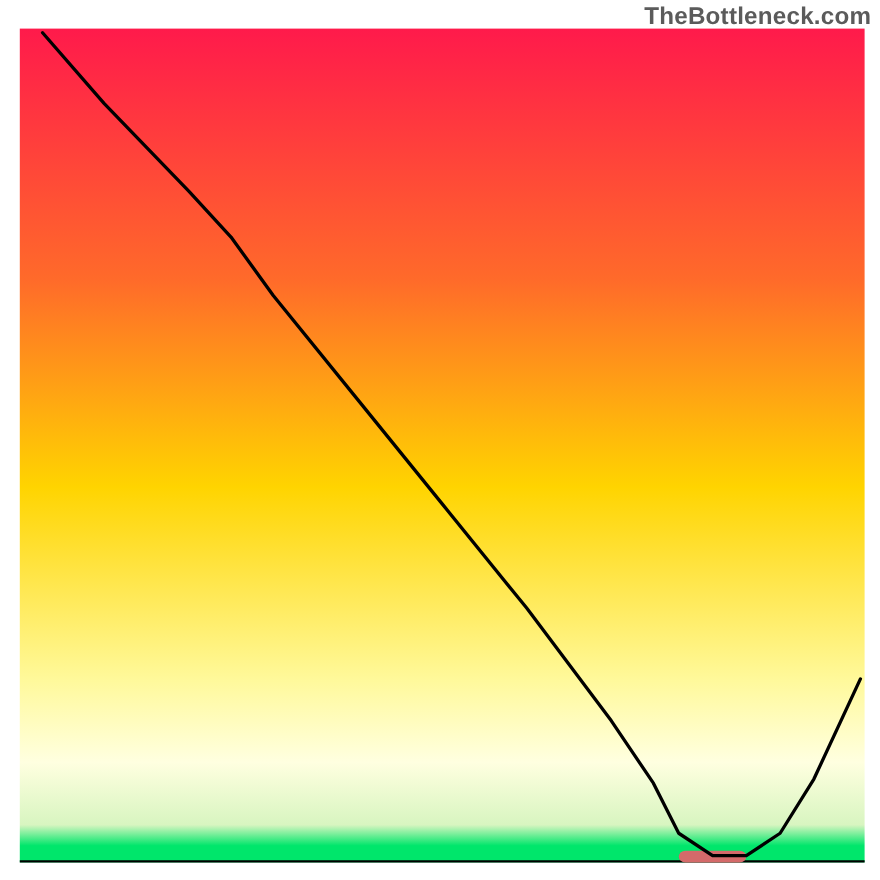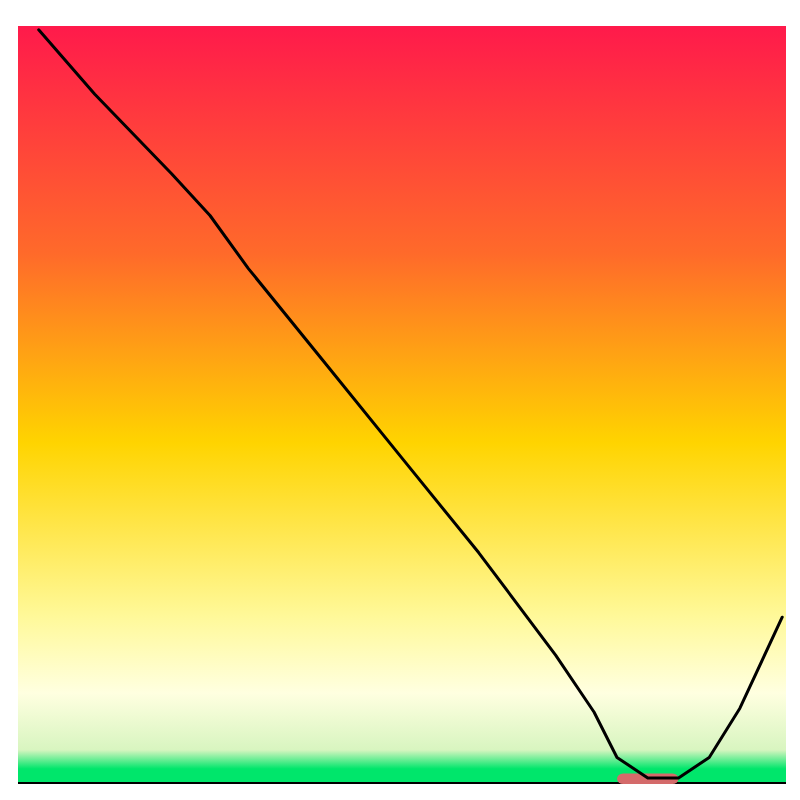--- a/index.html
+++ b/index.html
@@ -28,20 +28,21 @@
   }
   svg {
     display: block;
   }
 </style>
 </head>
 <body>
 
 <div class="chart-container">
 
+  <div class="watermark">TheBottleneck.com</div>
 
   <svg id="chart-svg" width="800" height="800" viewBox="0 0 800 800">
     <defs>
       <linearGradient id="bg-grad" x1="0" y1="0" x2="0" y2="1">
           <stop offset="0%" stop-color="#ff1a4b"></stop>
           <stop offset="30%" stop-color="#ff6a2a"></stop>
           <stop offset="55.00000000000001%" stop-color="#ffd400"></stop>
           <stop offset="78%" stop-color="#fff99a"></stop>
           <stop offset="88%" stop-color="#ffffe0"></stop>
           <stop offset="95.5%" stop-color="#d8f5c0"></stop>

